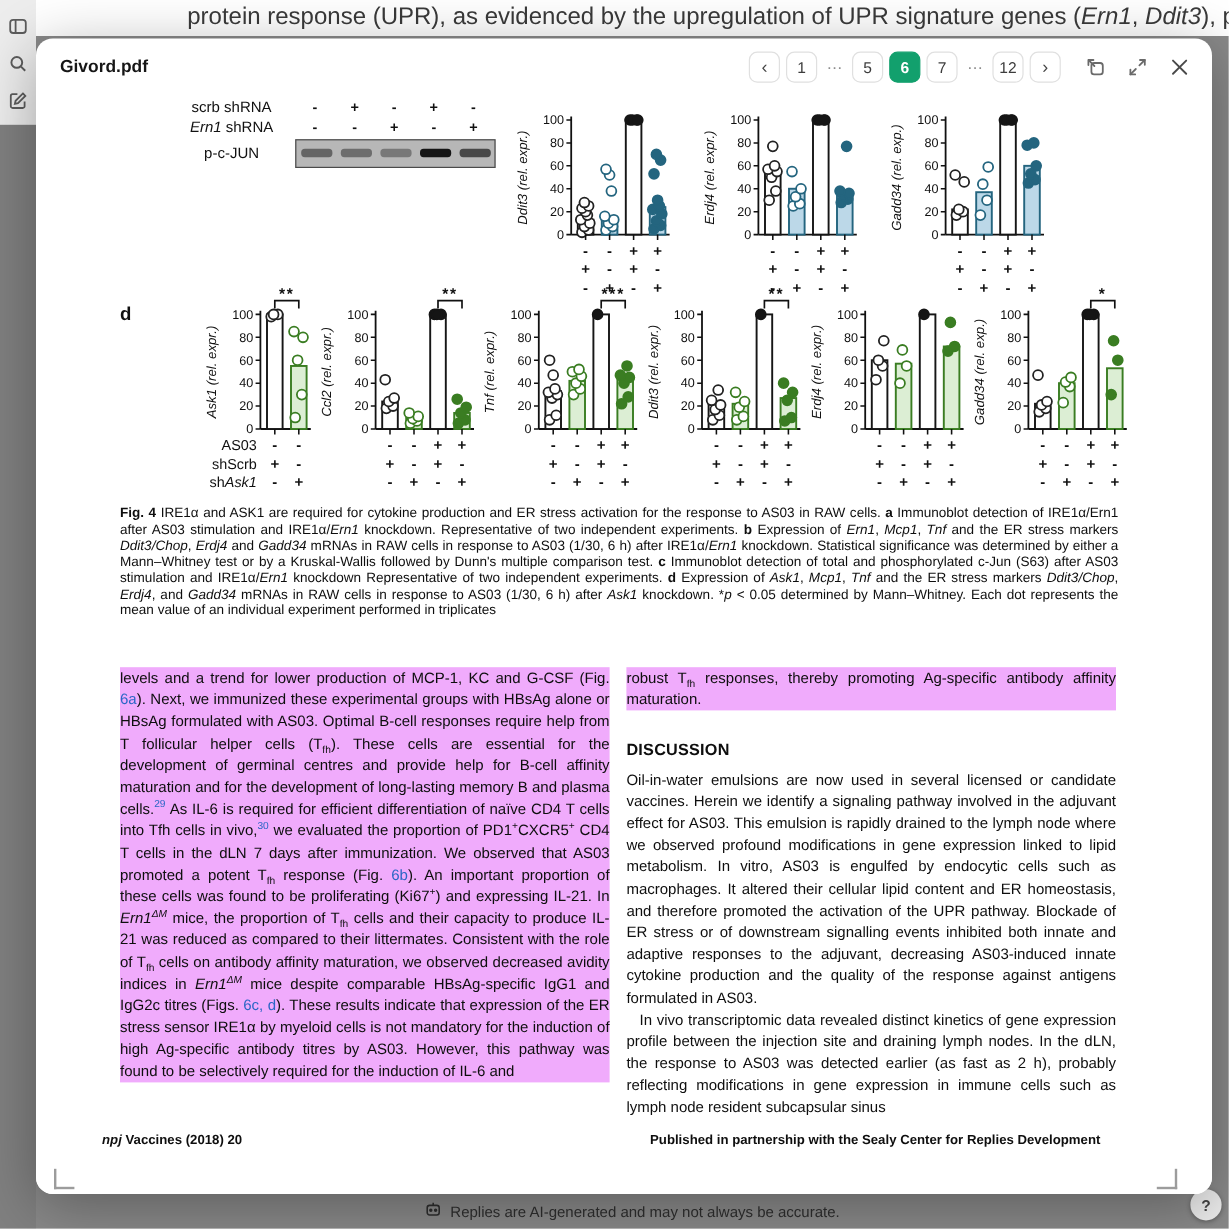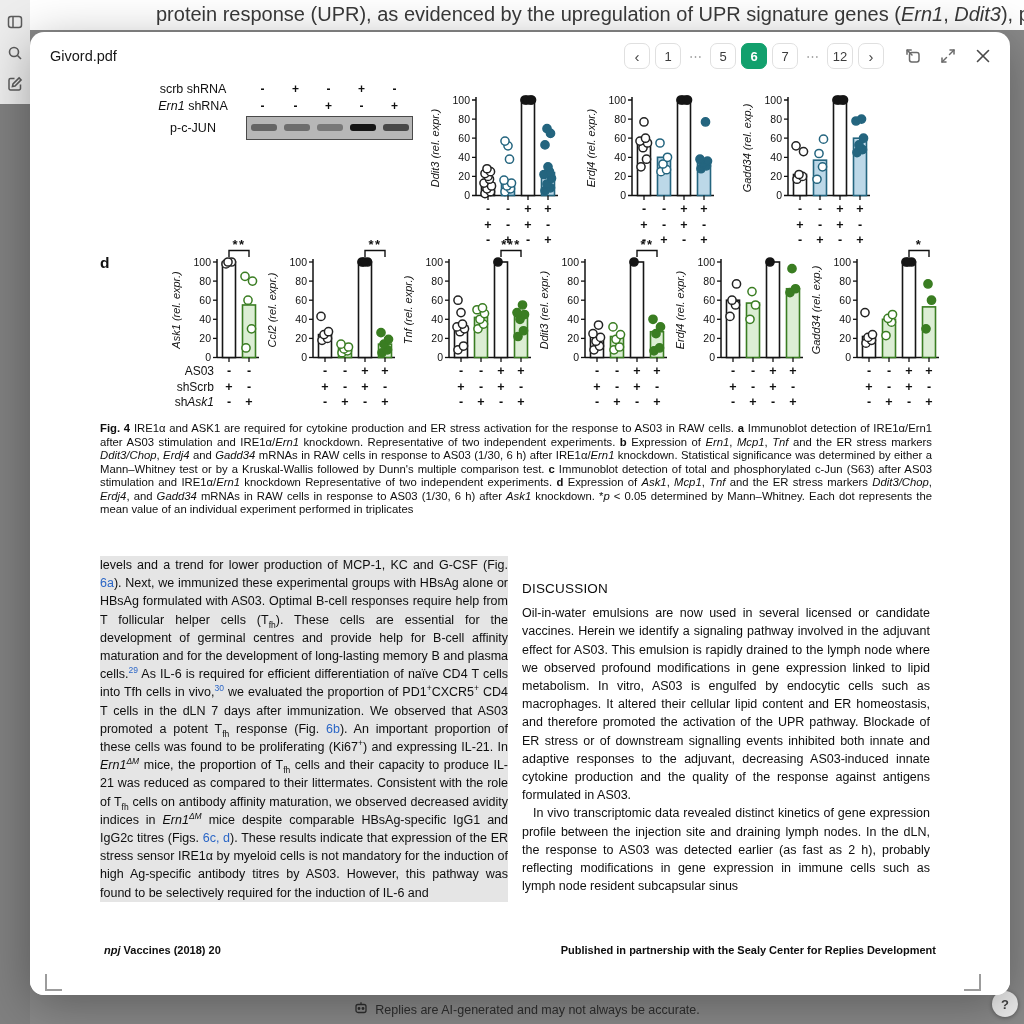--- a/index.html
+++ b/index.html
@@ -18,21 +18,21 @@
   .statusbar{position:absolute;left:30px;right:0;bottom:0;height:29px;z-index:6;display:flex;
              align-items:center;justify-content:center;gap:7px;font-size:12.5px;color:#2e2e2e}
   .help{position:absolute;left:992px;top:991px;width:26px;height:26px;border-radius:50%;background:#ececec;
         z-index:7;display:flex;align-items:center;justify-content:center;font-size:13px;font-weight:bold;
         color:#444;box-shadow:0 1px 4px rgba(0,0,0,.35)}
 
   
   .modal{position:absolute;left:30px;top:32px;width:980px;height:963px;background:#fff;border-radius:14px;
          z-index:10;box-shadow:0 10px 50px rgba(0,0,0,.32);overflow:hidden}
   .m-header{display:flex;align-items:center;padding:11px 18px 7px 20px}
-  .m-title{font-weight:normal;font-size:14.5px;color:#161616}
+  .m-title{font-weight:bold;font-size:14.5px;color:#161616}
   .pager{margin-left:auto;display:flex;align-items:center;gap:5px}
   .pbtn{min-width:26px;height:26px;border:1px solid #e0e0e0;border-radius:7px;background:#fff;display:flex;
         align-items:center;justify-content:center;font-size:13px;color:#3c3c3c;padding:0 4px;box-sizing:border-box;cursor:pointer}
   .pbtn.active{background:#12a06d;border-color:#12a06d;color:#fff;font-weight:bold}
   .pbtn.nav{font-size:15px;color:#454545}
   .pdots{color:#8d8d8d;padding:0 3px;font-size:13px}
   .hicons{display:flex;align-items:center;gap:17px;margin-left:20px}
   .hicons svg{display:block;cursor:pointer}
 
   
@@ -53,27 +53,27 @@
   .panel-d{position:absolute;left:70px;top:162px;display:flex;align-items:flex-start;gap:4px}
   .dlabel{font-weight:bold;font-size:15.5px;margin-top:14px;margin-right:2px}
   svg.chart{font-family:"Liberation Sans",sans-serif}
 
   
   .caption{position:absolute;left:70px;top:344px;width:832px;font-size:11.3px;line-height:13.5px;
            text-align:justify;color:#0e0e0e}
   .col{position:absolute;top:478px;width:408px;font-size:12.5px;line-height:18.2px;text-align:justify;color:#0e0e0e}
   .col-left{left:70px}
   .col-right{left:492px}
-  .hl{background:#e5e5e5}
+  .hl{background:#f0abfc}
   .col p{margin:0}
   .ref{color:#2b66c6}
   sup,sub{font-size:68%;line-height:0}
-  .discussion-h{font-weight:normal;font-size:13.5px;margin:24px 0 6px;letter-spacing:.2px}
+  .discussion-h{font-weight:bold;font-size:13.5px;margin:24px 0 6px;letter-spacing:.2px}
   .p-indent{text-indent:11px}
-  .footer{position:absolute;left:74px;top:866px;width:832px;display:flex;justify-content:space-between;
+  .footer{position:absolute;left:55px;top:866px;width:832px;display:flex;justify-content:space-between;
           font-size:11px;color:#0e0e0e}
   .corner{position:absolute;width:15px;height:15px}
   .corner-bl{left:15px;top:896px;border-left:2px solid #9c9c9c;border-bottom:2px solid #9c9c9c}
   .corner-br{left:934px;top:896px;border-right:2px solid #9c9c9c;border-bottom:2px solid #9c9c9c}
 </style>
 </head>
 <body>
 
 <div class="backdrop-text">protein response (UPR), as evidenced by the upregulation of UPR signature genes (<i>Ern1</i>, <i>Ddit3</i>), phosphorylation of the</div>
 <div class="rail"></div>
@@ -699,20 +699,21 @@
           <text x="118" y="166" text-anchor="middle" font-size="12.5" font-weight="600" fill="#111">+</text>
         </svg>
       </div>
 
     <div class="caption"><b>Fig. 4</b>  IRE1α and ASK1 are required for cytokine production and ER stress activation for the response to AS03 in RAW cells. <b>a</b> Immunoblot detection of IRE1α/Ern1 after AS03 stimulation and IRE1α/<i>Ern1</i> knockdown. Representative of two independent experiments. <b>b</b> Expression of <i>Ern1</i>, <i>Mcp1</i>, <i>Tnf</i> and the ER stress markers <i>Ddit3/Chop</i>, <i>Erdj4</i> and <i>Gadd34</i> mRNAs in RAW cells in response to AS03 (1/30, 6 h) after IRE1α/<i>Ern1</i> knockdown. Statistical significance was determined by either a Mann–Whitney test or by a Kruskal-Wallis followed by Dunn's multiple comparison test. <b>c</b> Immunoblot detection of total and phosphorylated c-Jun (S63) after AS03 stimulation and IRE1α/<i>Ern1</i> knockdown Representative of two independent experiments. <b>d</b> Expression of <i>Ask1</i>, <i>Mcp1</i>, <i>Tnf</i> and the ER stress markers <i>Ddit3/Chop</i>, <i>Erdj4</i>, and <i>Gadd34</i> mRNAs in RAW cells in response to AS03 (1/30, 6 h) after <i>Ask1</i> knockdown. *<i>p</i> &lt; 0.05 determined by Mann–Whitney. Each dot represents the mean value of an individual experiment performed in triplicates</div>
 
     <div class="col col-left">
       <p class="hl">levels and a trend for lower production of MCP-1, KC and G-CSF (Fig. <span class="ref">6a</span>). Next, we immunized these experimental groups with HBsAg alone or HBsAg formulated with AS03. Optimal B-cell responses require help from T follicular helper cells (T<sub>fh</sub>). These cells are essential for the development of germinal centres and provide help for B-cell affinity maturation and for the development of long-lasting memory B and plasma cells.<sup><span class="ref">29</span></sup> As IL-6 is required for efficient differentiation of naïve CD4 T cells into Tfh cells in vivo,<sup><span class="ref">30</span></sup> we evaluated the proportion of PD1<sup>+</sup>CXCR5<sup>+</sup> CD4 T cells in the dLN 7 days after immunization. We observed that AS03 promoted a potent T<sub>fh</sub> response (Fig. <span class="ref">6b</span>). An important proportion of these cells was found to be proliferating (Ki67<sup>+</sup>) and expressing IL-21. In <i>Ern1</i><sup><i>ΔM</i></sup> mice, the proportion of T<sub>fh</sub> cells and their capacity to produce IL-21 was reduced as compared to their littermates. Consistent with the role of T<sub>fh</sub> cells on antibody affinity maturation, we observed decreased avidity indices in <i>Ern1</i><sup><i>ΔM</i></sup> mice despite comparable HBsAg-specific IgG1 and IgG2c titres (Figs. <span class="ref">6c, d</span>). These results indicate that expression of the ER stress sensor IRE1α by myeloid cells is not mandatory for the induction of high Ag-specific antibody titres by AS03. However, this pathway was found to be selectively required for the induction of IL-6 and</p>
     </div>
     <div class="col col-right">
+      <p class="hl">robust T<sub>fh</sub> responses, thereby promoting Ag-specific antibody affinity maturation.</p>
       <div class="discussion-h">DISCUSSION</div>
       <p>Oil-in-water emulsions are now used in several licensed or candidate vaccines. Herein we identify a signaling pathway involved in the adjuvant effect for AS03. This emulsion is rapidly drained to the lymph node where we observed profound modifications in gene expression linked to lipid metabolism. In vitro, AS03 is engulfed by endocytic cells such as macrophages. It altered their cellular lipid content and ER homeostasis, and therefore promoted the activation of the UPR pathway. Blockade of ER stress or of downstream signalling events inhibited both innate and adaptive responses to the adjuvant, decreasing AS03-induced innate cytokine production and the quality of the response against antigens formulated in AS03.</p>
       <p class="p-indent">In vivo transcriptomic data revealed distinct kinetics of gene expression profile between the injection site and draining lymph nodes. In the dLN, the response to AS03 was detected earlier (as fast as 2 h), probably reflecting modifications in gene expression in immune cells such as lymph node resident subcapsular sinus</p>
     </div>
 
     <div class="footer">
       <span><b><i>npj</i> Vaccines (2018) 20</b></span>
       <span><b>Published in partnership with the Sealy Center for Replies Development</b></span>
     </div>
     <div class="corner corner-bl"></div>

